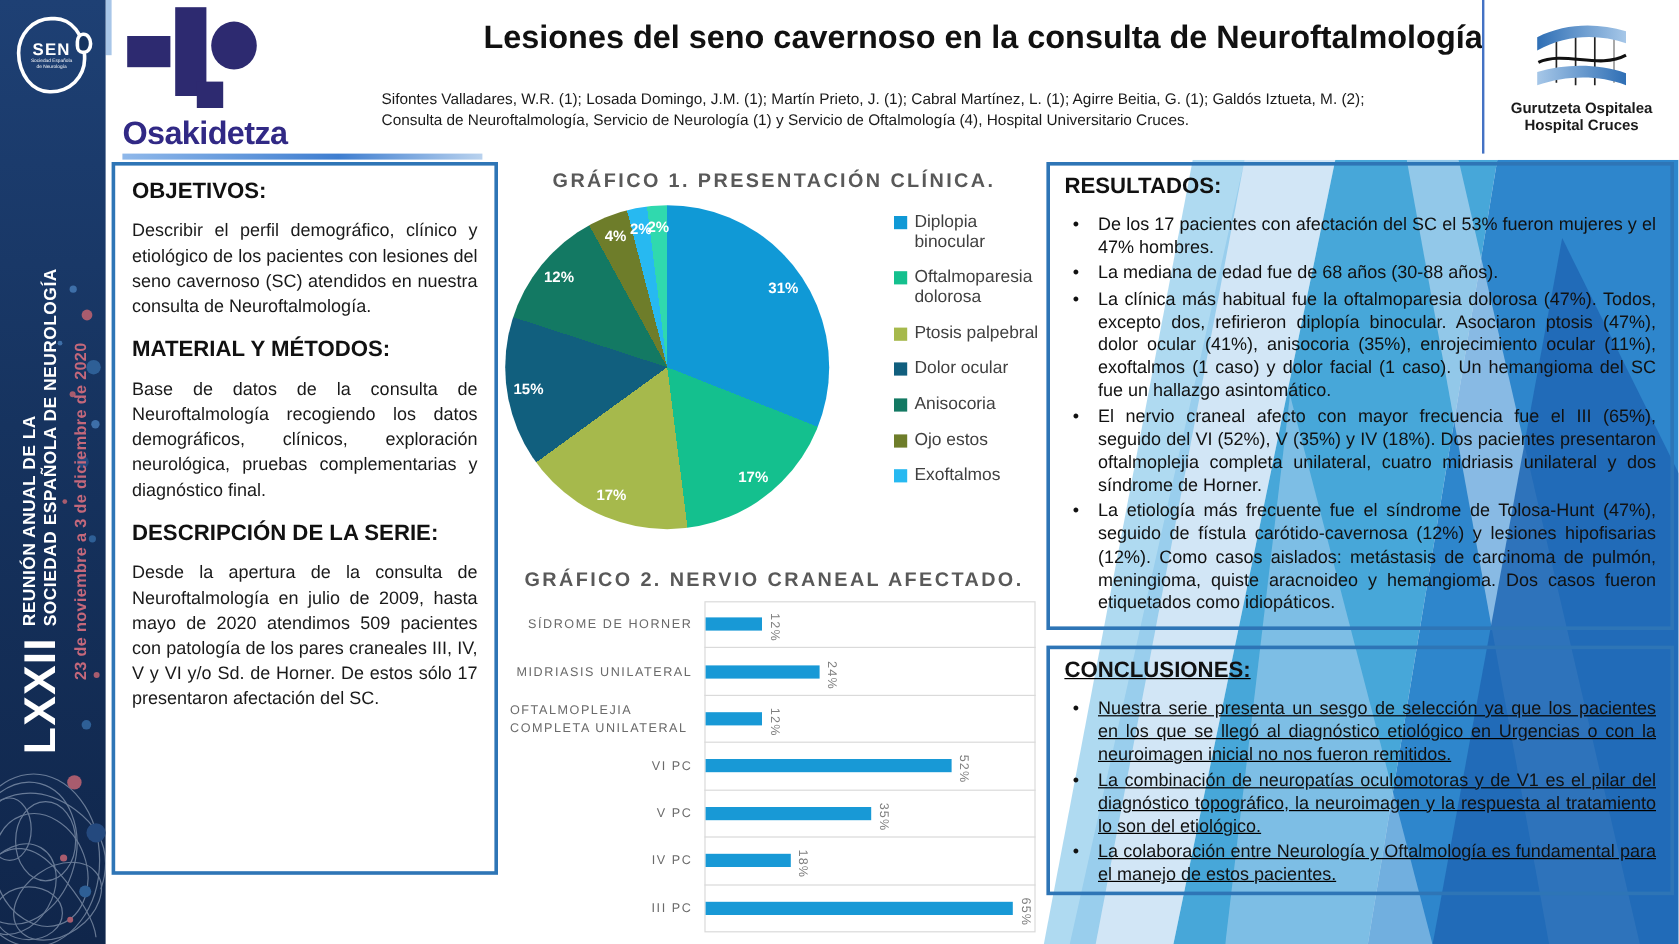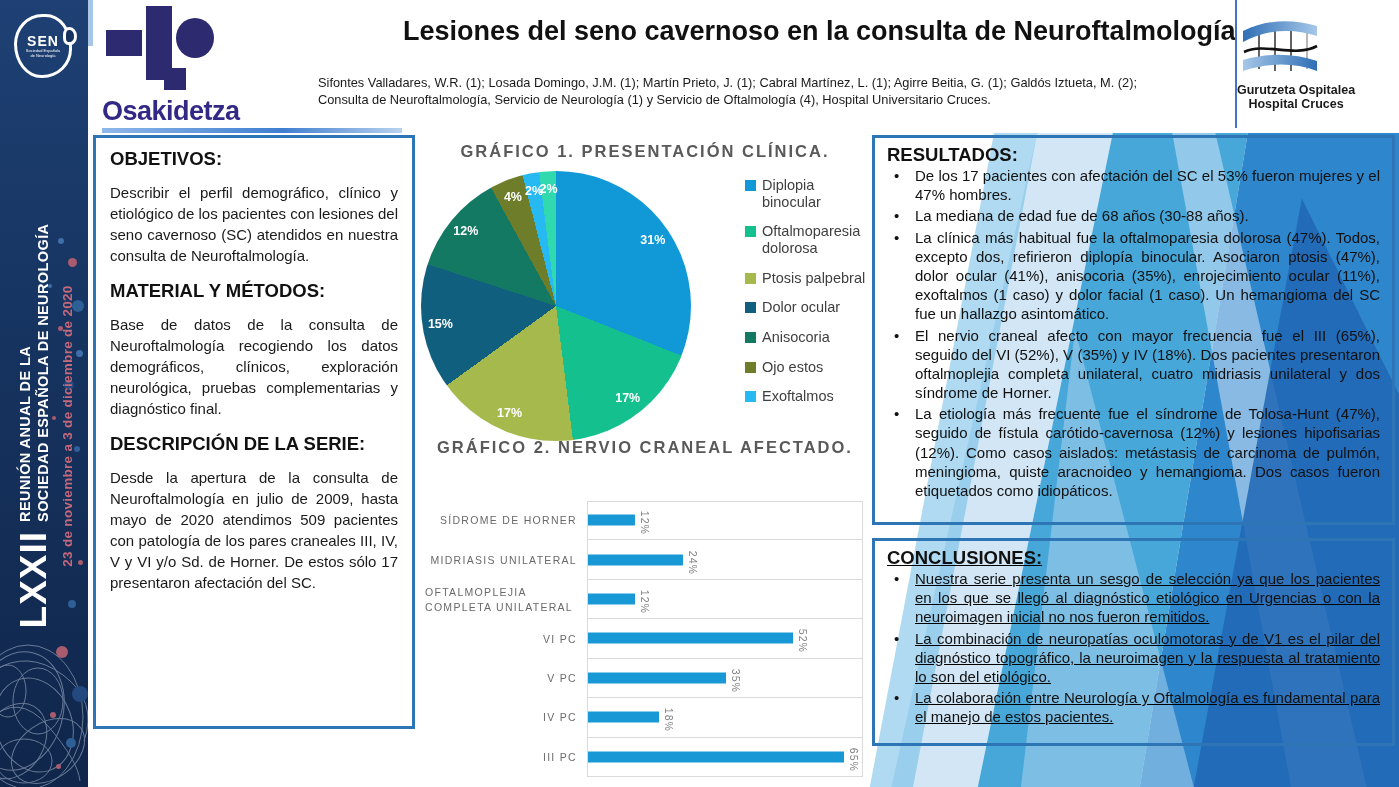--- a/index.html
+++ b/index.html
@@ -40,21 +40,21 @@
   .ozk-circ { left:70px; top:12px; width:38px; height:40px; border-radius:50%; }
   .ozk-word { position:absolute; left:2px; top:92px; font-size:27px; font-weight:bold;
     color:#312985; letter-spacing:-.5px; }
   .ozk-line { position:absolute; left:2px; top:124px; width:300px; height:5px;
     background:linear-gradient(90deg,#8FB8EA,#3F7ED0 60%,#B9D2EE); }
   .main-title { position:absolute; left:255px; top:16px; width:960px; text-align:center;
     font-size:27px; font-weight:bold; color:#111; }
   .authors { position:absolute; left:230px; top:74px; width:1010px; 
     font-size:12.8px; color:#1a1a1a; line-height:1.35; }
   .hospital { position:absolute; right:0; top:0; width:164px; height:128px; background:#fff;
-    border-left:2px solid #4472C4; display:flex; flex-direction:column; align-items:flex-start;
+    border-left:2px solid #4472C4; display:flex; flex-direction:column; align-items:center;
     justify-content:center; gap:4px; }
   .hospital-text { font-size:12.5px; font-weight:bold; color:#1a1a1a; text-align:center; line-height:1.15; }
 
   
   .content { position:absolute; left:88px; top:133px; width:1311px; height:654px; background:#fff; }
 
   
   .decor { position:absolute; right:0; top:0; width:540px; height:654px; z-index:0; }
   .decor div { position:absolute; inset:0; }
   .d1 { background:#D2E6F6; clip-path:polygon(33% 0,47% 0,22% 100%,6% 100%); }
@@ -68,31 +68,31 @@
   
   .box { border:3px solid #2E75B6; z-index:2; position:absolute; background:transparent; }
   .box h2 { font-size:18.5px; font-weight:bold; color:#111; }
   .left-box { left:5px; top:2px; width:322px; height:594px; background:#fff; padding:8px 14px; }
   .left-box h2 { margin-top:14px; }
   .left-box h2:first-child { margin-top:2px; }
   .left-box p { font-size:15px; line-height:1.4; color:#1a1a1a; text-align:justify; margin-top:12px; }
 
   .res-box  { left:784px; top:2px;  width:523px; height:390px; padding:6px 12px; }
   .conc-box { left:784px; top:405px; width:523px; height:208px; padding:6px 12px;text-decoration:underline; }
-  .blist { list-style:none; margin-top:0; }
+  .blist { list-style:none; margin-top:12px; }
   .blist li { position:relative; padding-left:28px; font-size:15px; line-height:1.28;
     color:#111; text-align:justify; margin-bottom:2px; }
   .blist li::before { content:"\2022"; position:absolute; left:7px; }
 
   
   .mid-col { position:absolute; left:337px; top:0; width:440px; height:654px; z-index:1; }
   .chart-title { text-align:center; font-size:16.5px; font-weight:bold; color:#595959;
     letter-spacing:2px; line-height:1.25; }
   #chart1-title { position:absolute; left:0; top:8px; width:440px; }
-  #chart2-title { position:absolute; left:0; top:304px; width:440px; }
+  #chart2-title { position:absolute; left:0; top:340px; width:440px; }
 
   .pie-area { position:absolute; left:-4px; top:38px; width:270px; height:270px; }
   #pie { position:absolute; inset:0; border-radius:50%; }
   .pie-label { position:absolute; transform:translate(-50%,-50%); color:#fff;
     font-size:12.5px; font-weight:bold; }
   #pie-legend { position:absolute; left:320px; top:44px; width:126px; display:flex;
     flex-direction:column; gap:13px; }
   .lg-item { display:flex; gap:6px; }
   .lg-sw { flex:0 0 11px; width:11px; height:11px; margin-top:3px; }
   .lg-tx { font-size:14.5px; color:#404040; line-height:1.15; }

